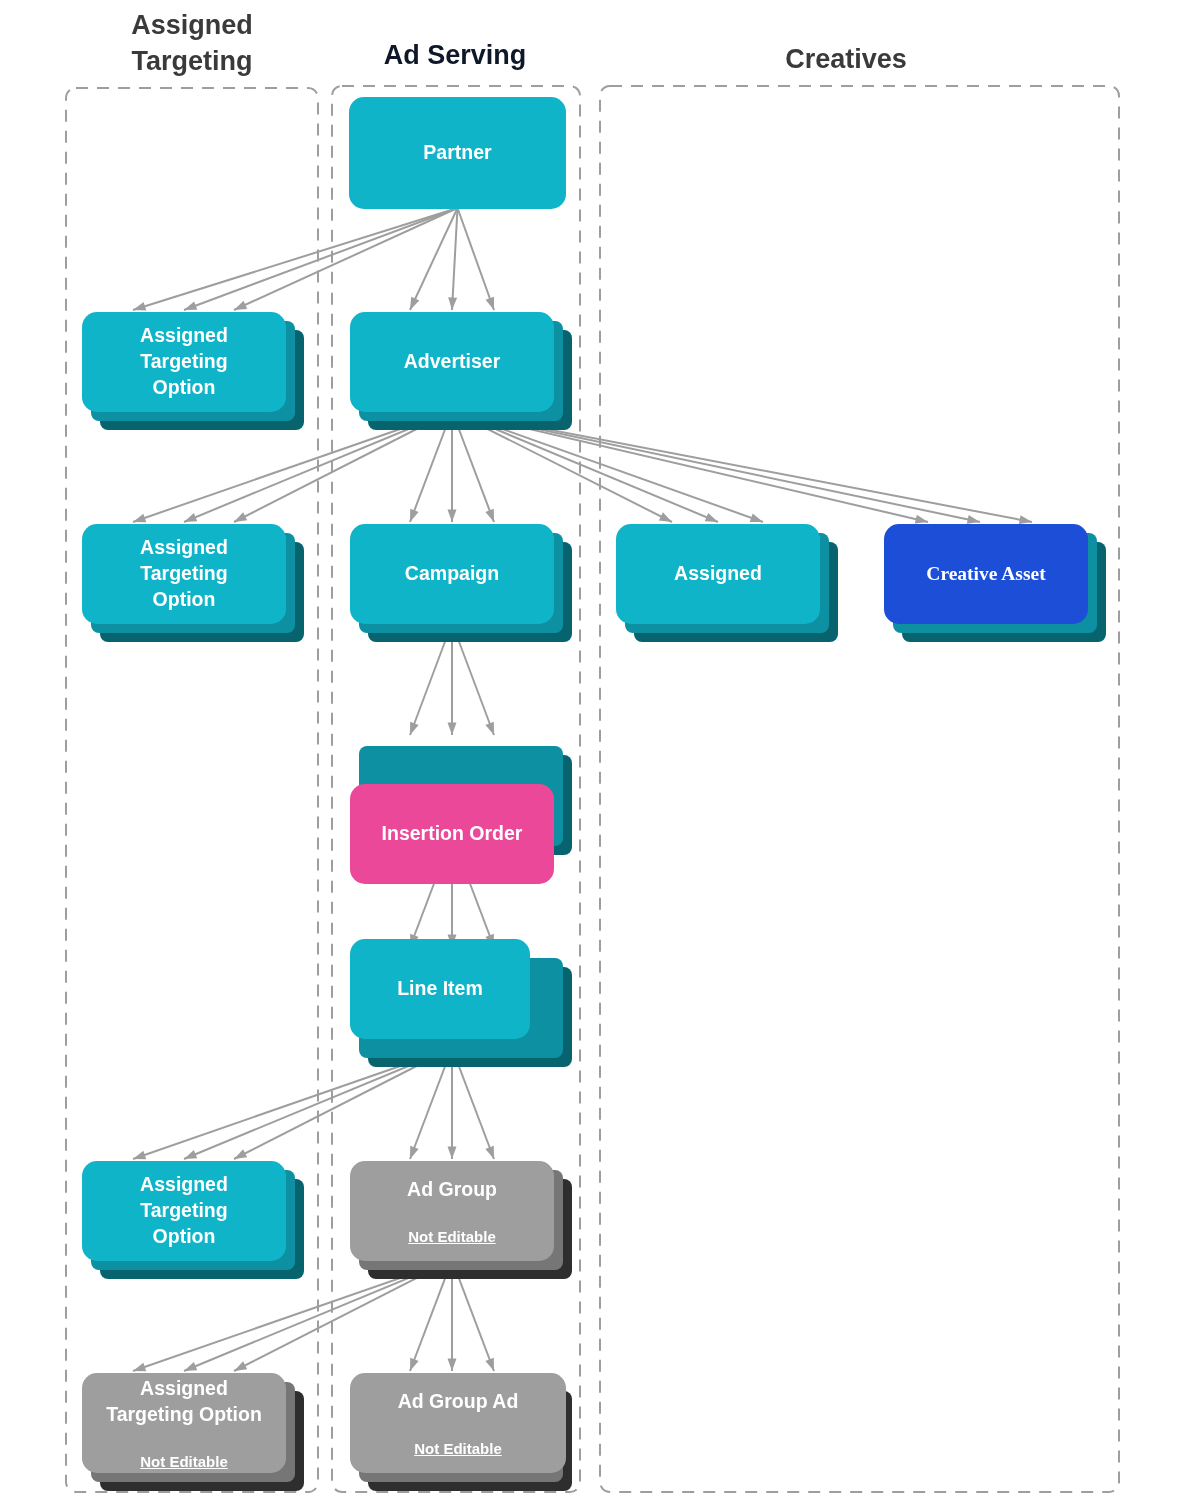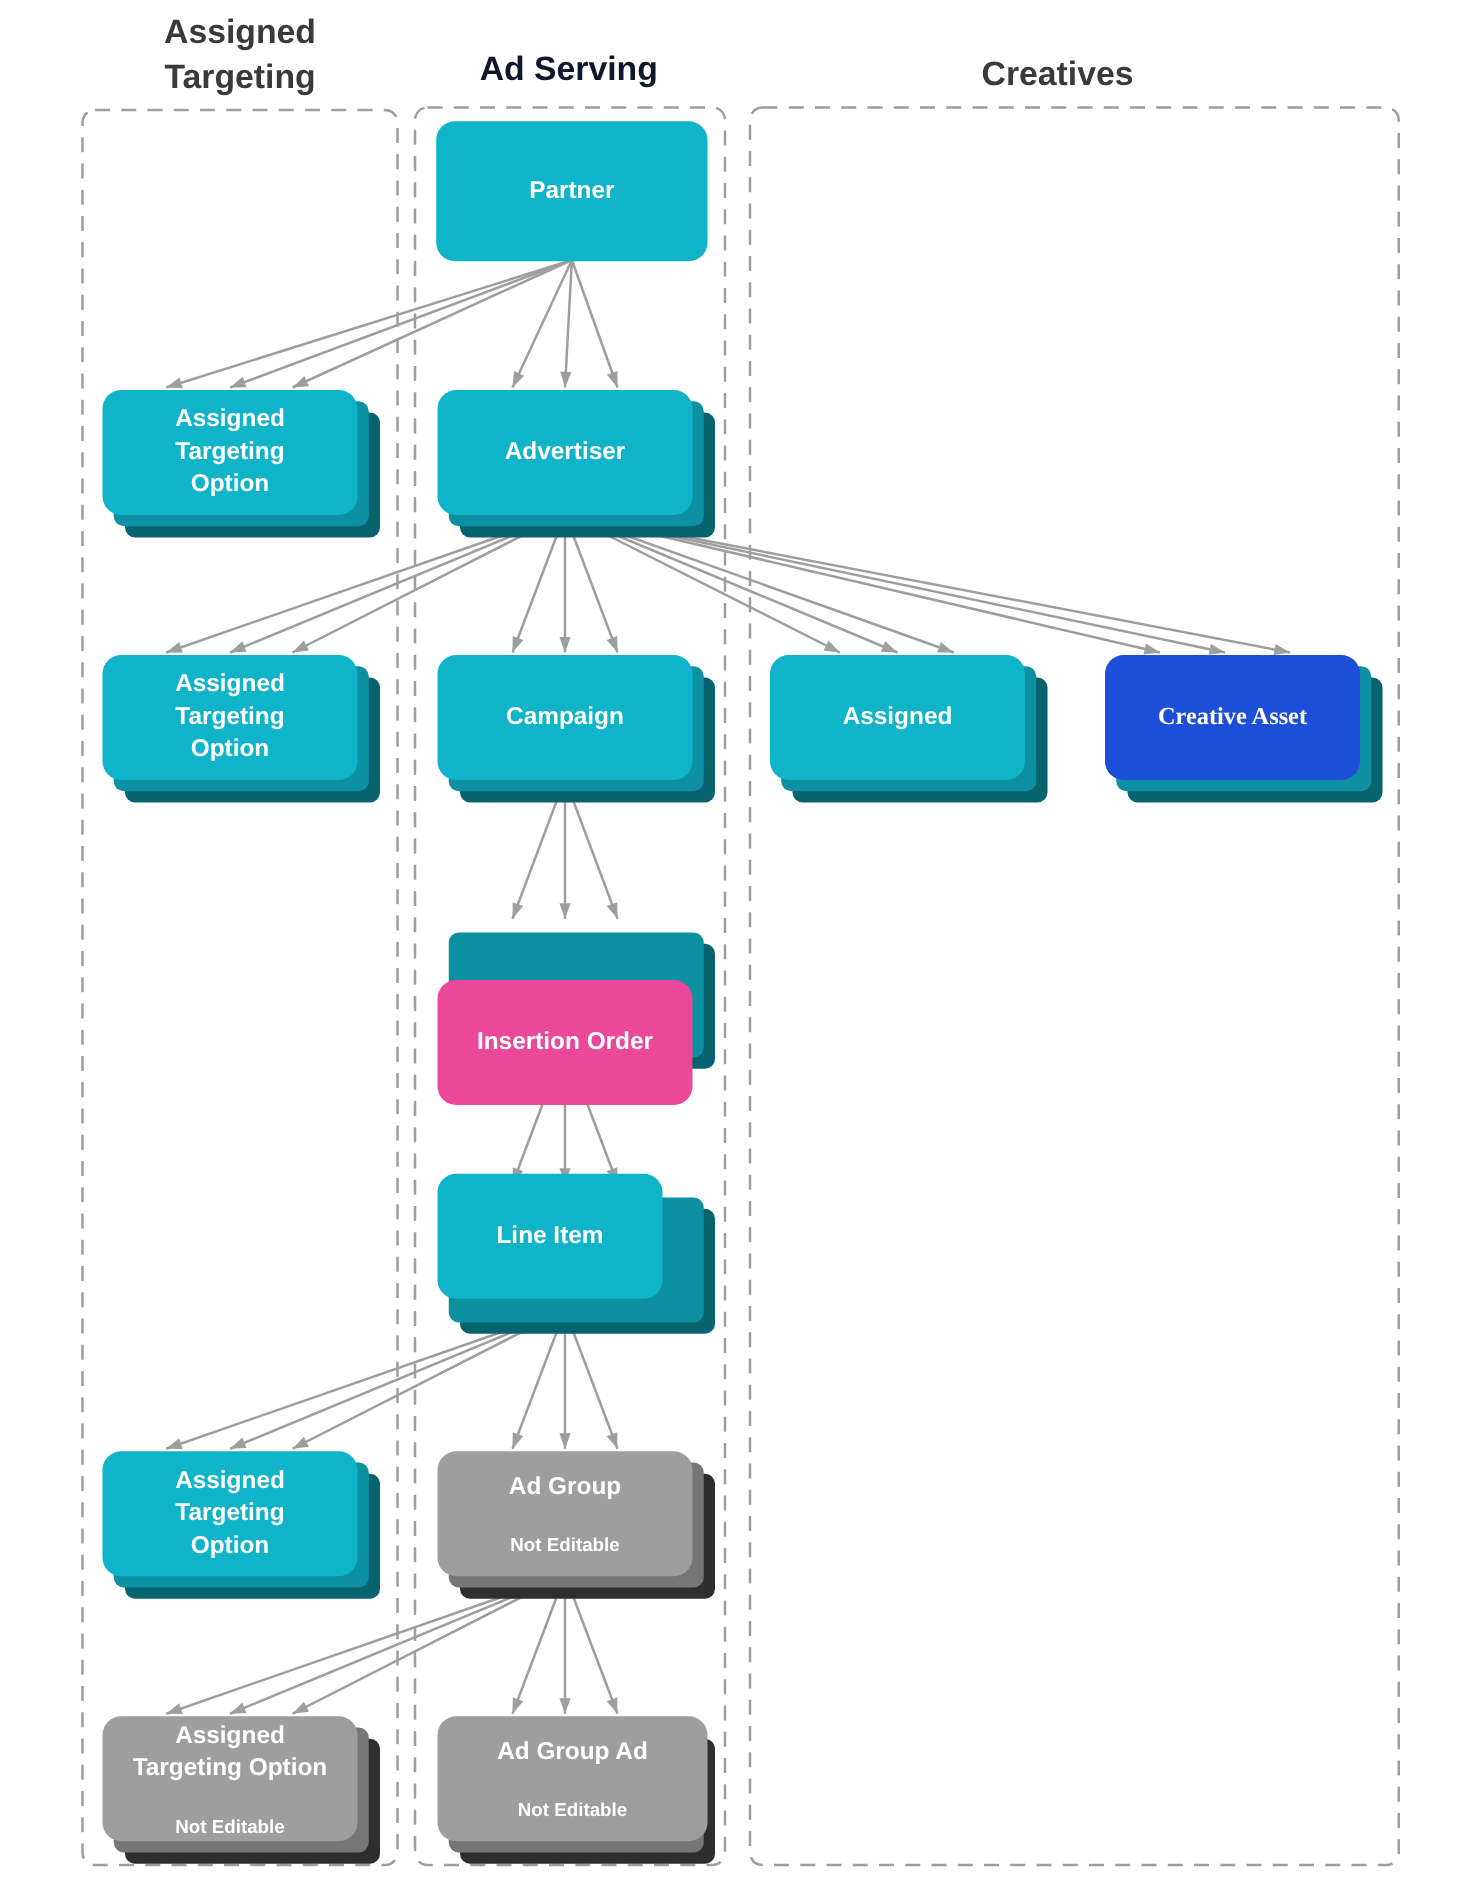--- a/index.html
+++ b/index.html
@@ -49,20 +49,21 @@
     font-size: 19.5px;
     line-height: 1.33;
     text-align: center;
   }
   .node-sublabel {
     color: #ffffff;
     font-weight: 700;
     font-size: 15px;
     margin-top: 26px;
     text-align: center;
+    text-decoration: underline;
   }
 </style>
 </head>
 <body>
 
 <div id="stage">
   <svg id="wires" viewBox="0 0 1184 1508" xmlns="http://www.w3.org/2000/svg">
       <defs>
         <marker id="arrowhead" viewBox="0 0 14 10" refX="13" refY="5" markerWidth="14" markerHeight="10" markerUnits="userSpaceOnUse" orient="auto">
           <path d="M0.5,0.5 L13,5 L0.5,9.5 Z" fill="#9E9E9E"></path>

